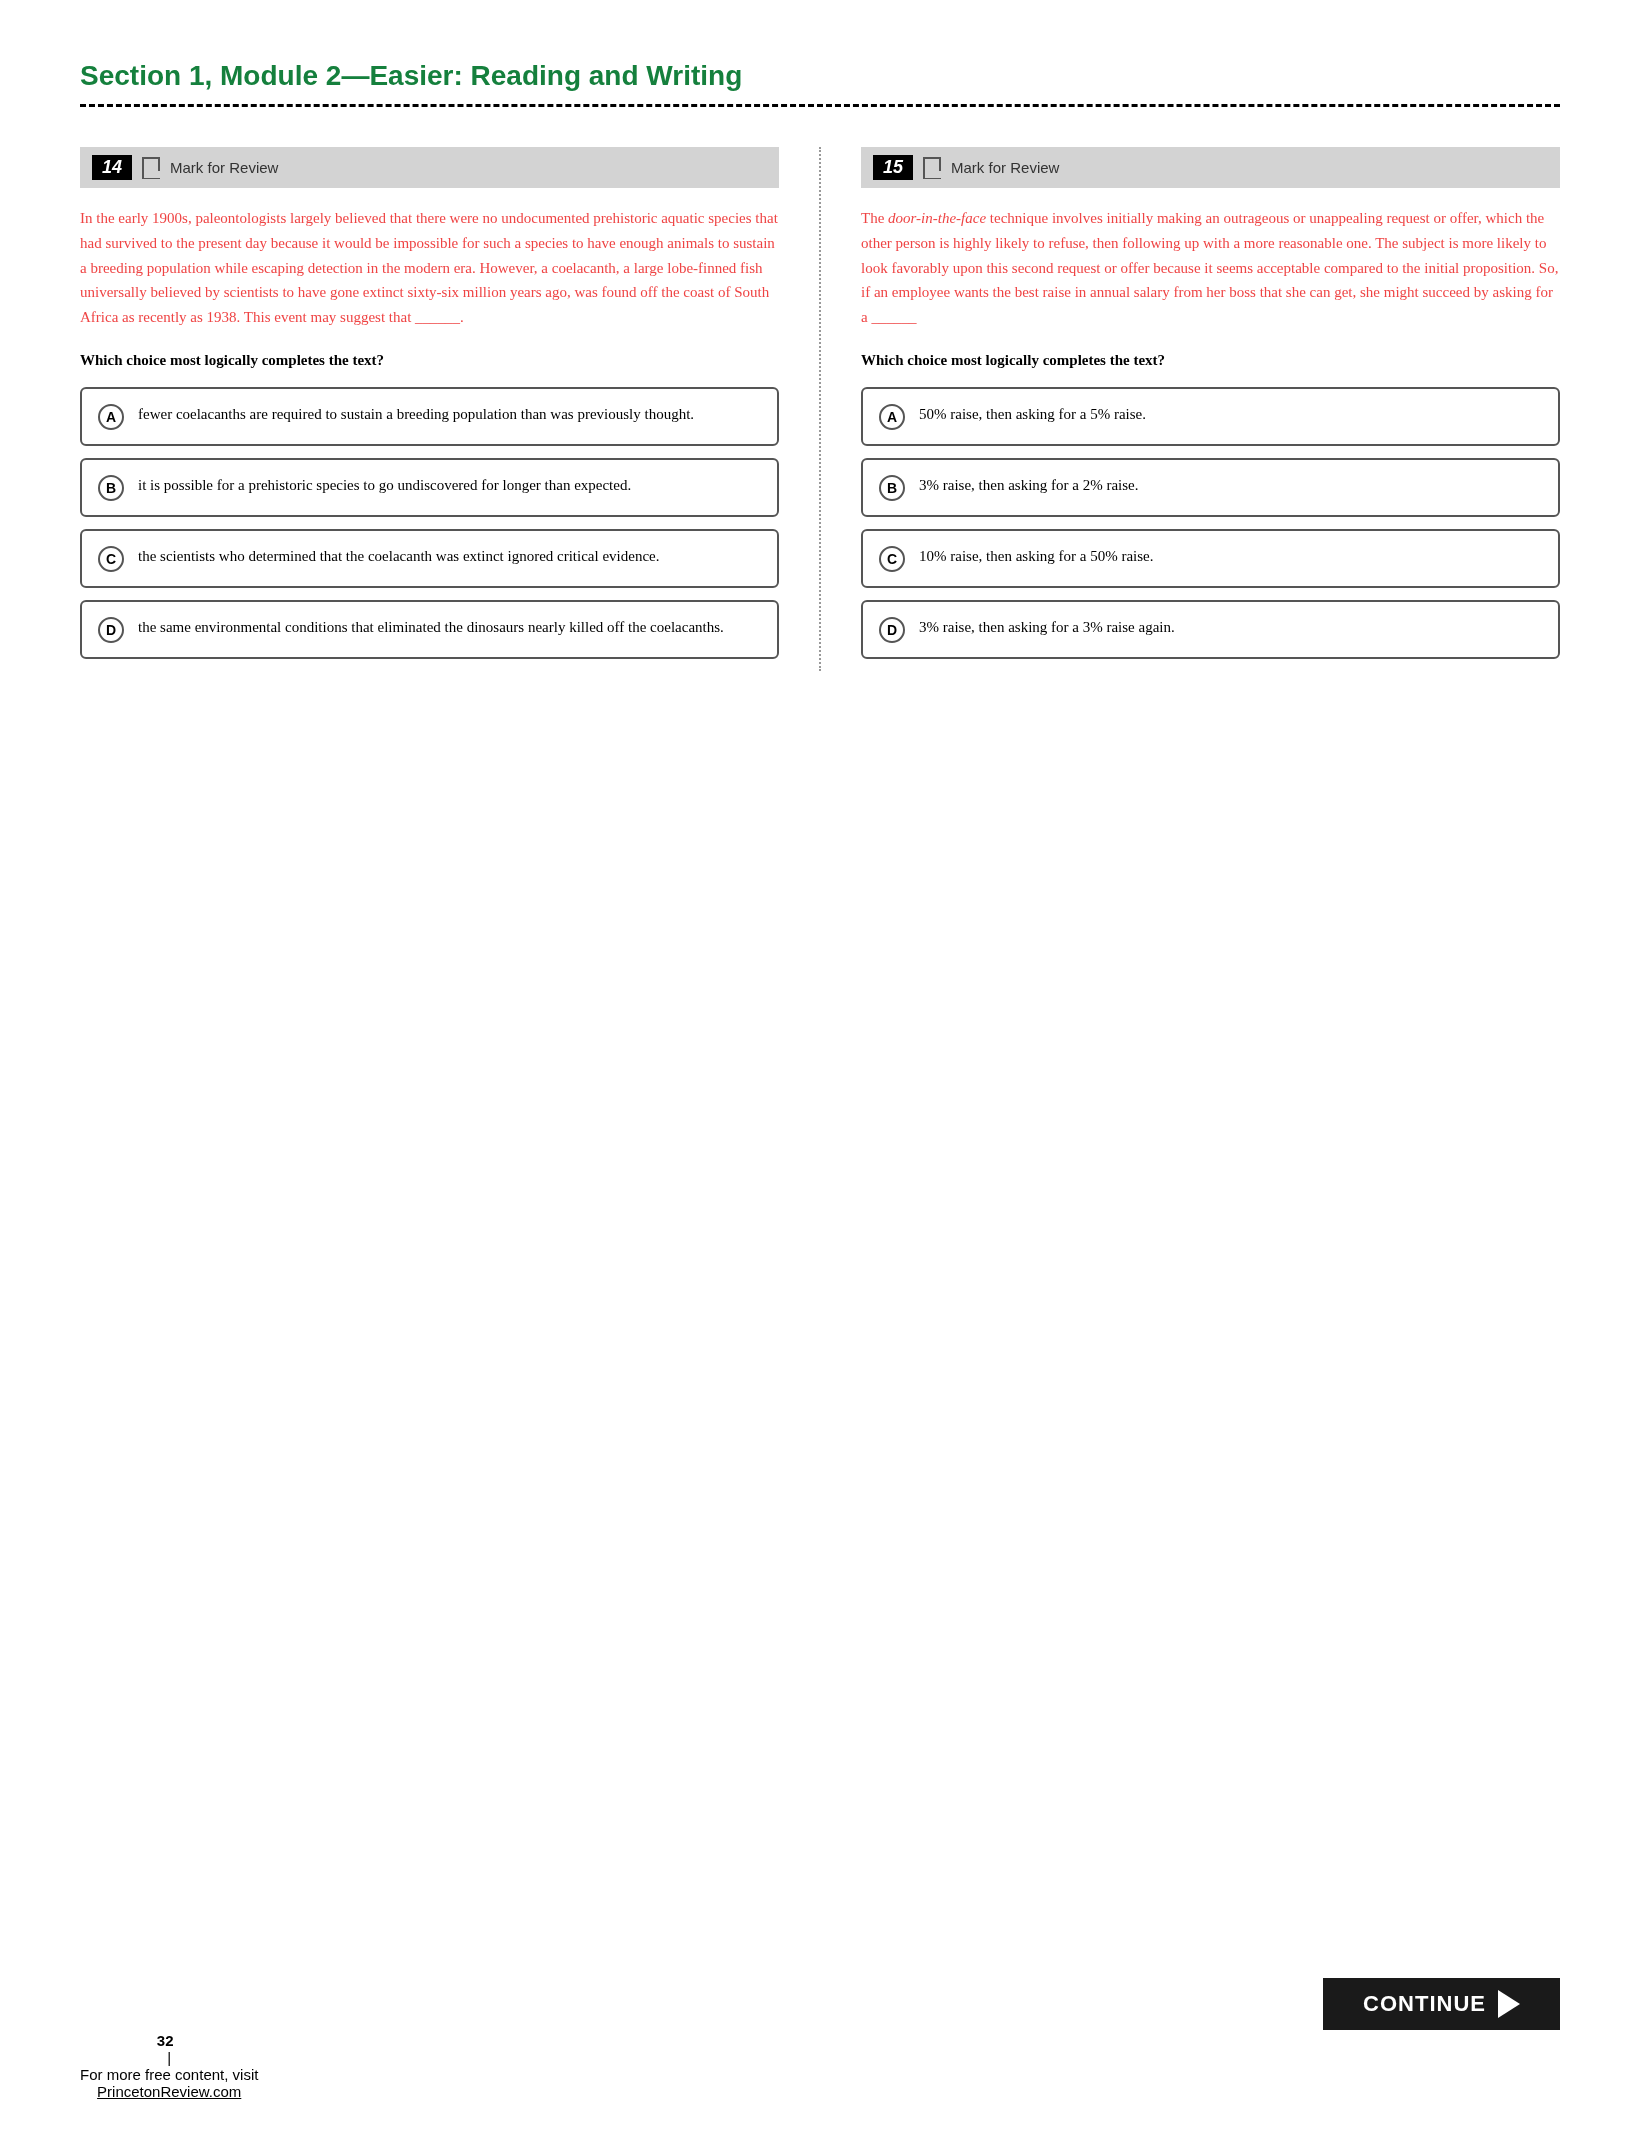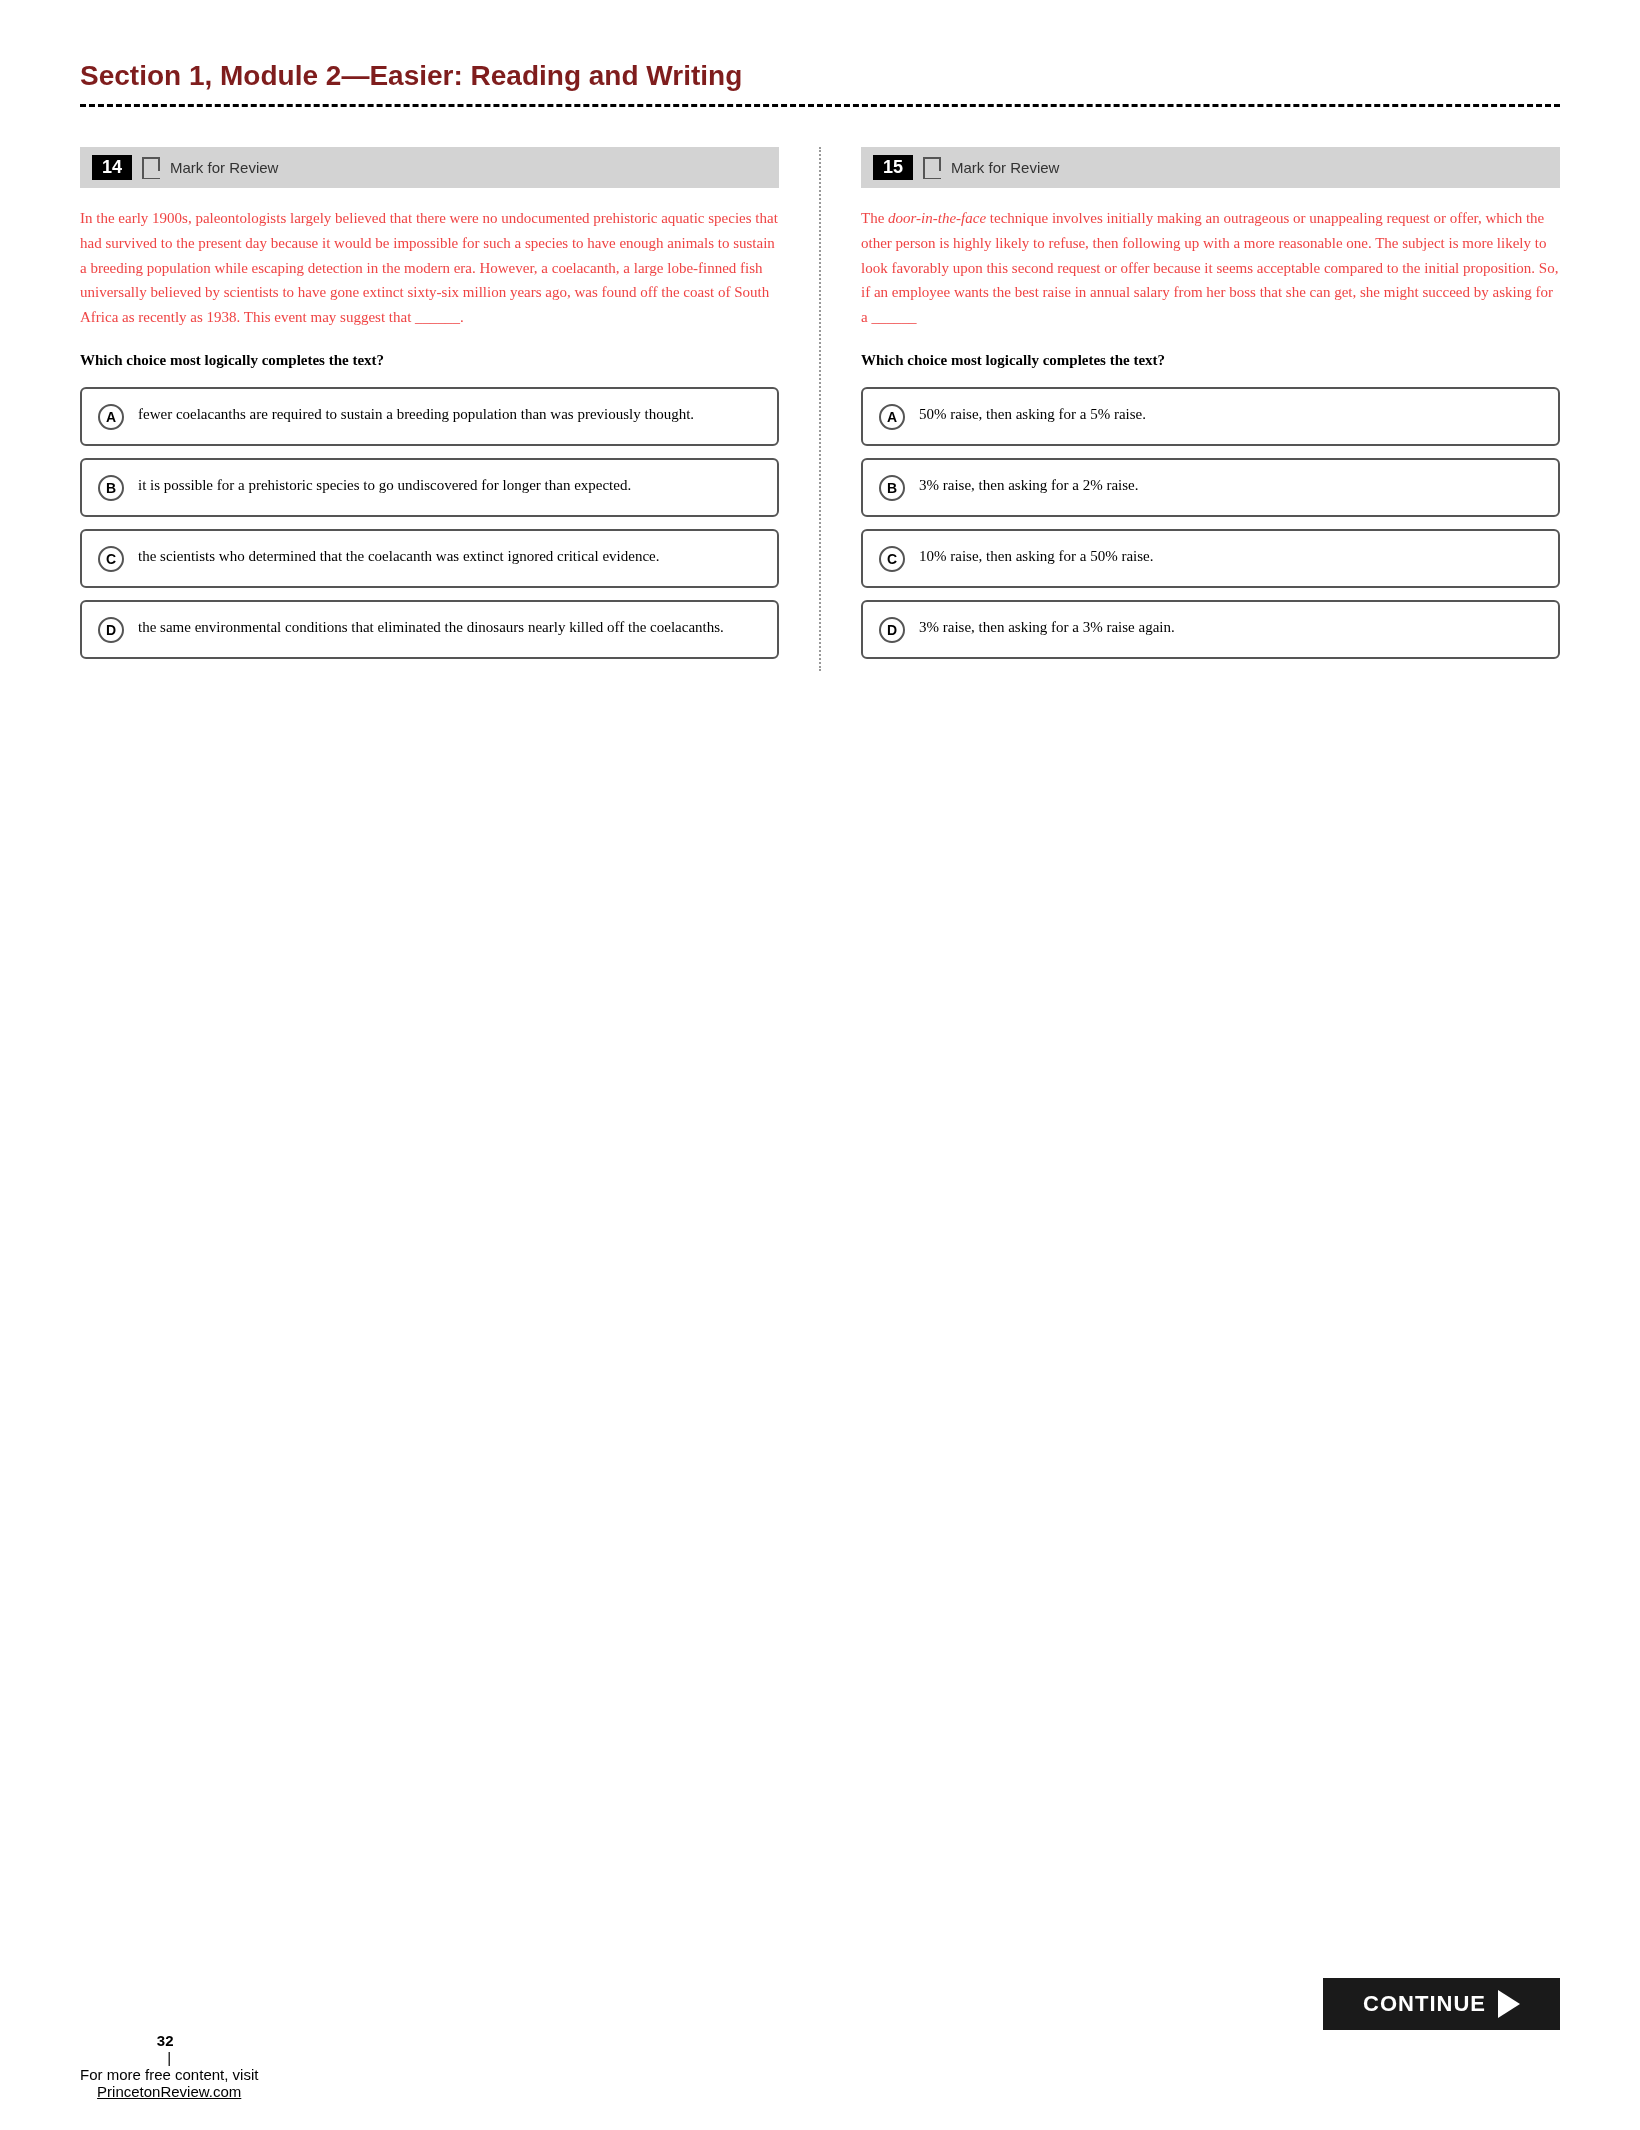--- a/index.html
+++ b/index.html
@@ -24,21 +24,21 @@
     }
 
     .header-section {
       margin-bottom: 30px;
     }
 
     .page-title {
       font-family: Arial, Helvetica, sans-serif;
       font-size: 28px;
       font-weight: bold;
-      color: #7f1d1d;
+      color: #15803d;
       margin-bottom: 12px;
     }
 
     .dashed-line {
       border: none;
       border-top: 3px dashed #000;
       margin-bottom: 40px;
     }
 
     .questions-container {
@@ -69,20 +69,21 @@
 
     .question-number {
       background-color: #000;
       color: #fff;
       font-family: Arial, Helvetica, sans-serif;
       font-weight: bold;
       font-size: 18px;
       padding: 2px 10px;
       min-width: 36px;
       text-align: center;
+      font-style: italic;
     }
 
     .bookmark-icon {
       display: inline-block;
       width: 18px;
       height: 22px;
       border: 2px solid #555;
       position: relative;
       background: transparent;
     }

